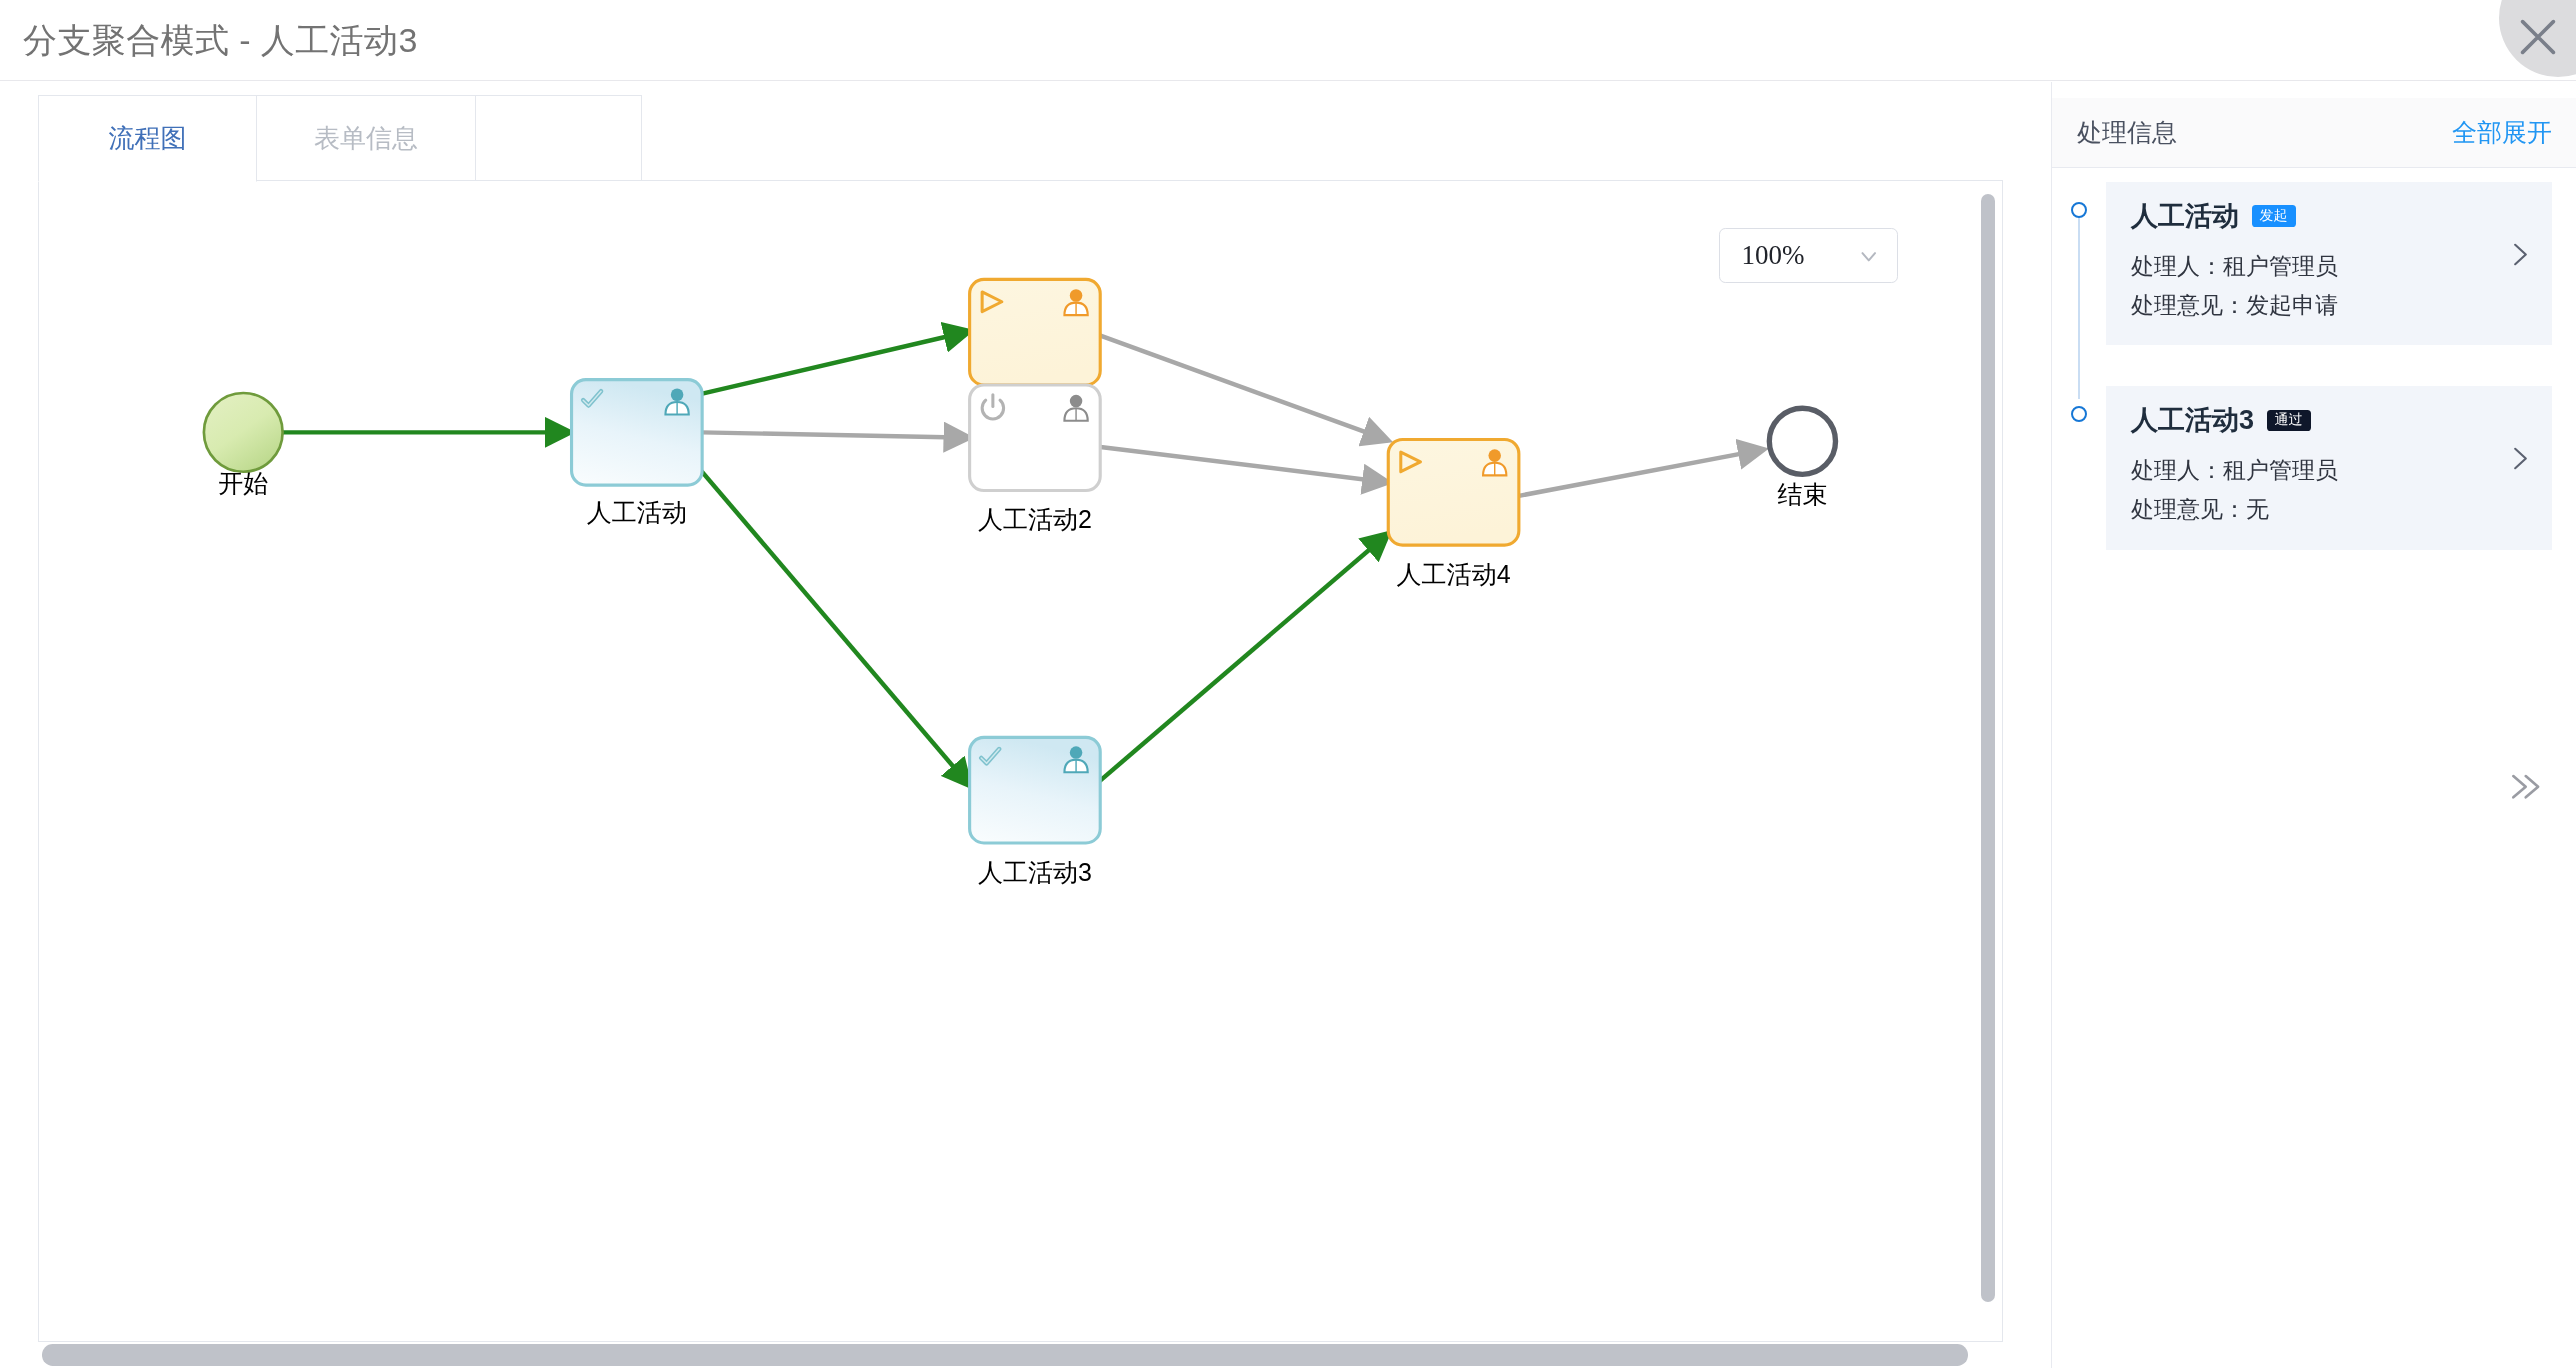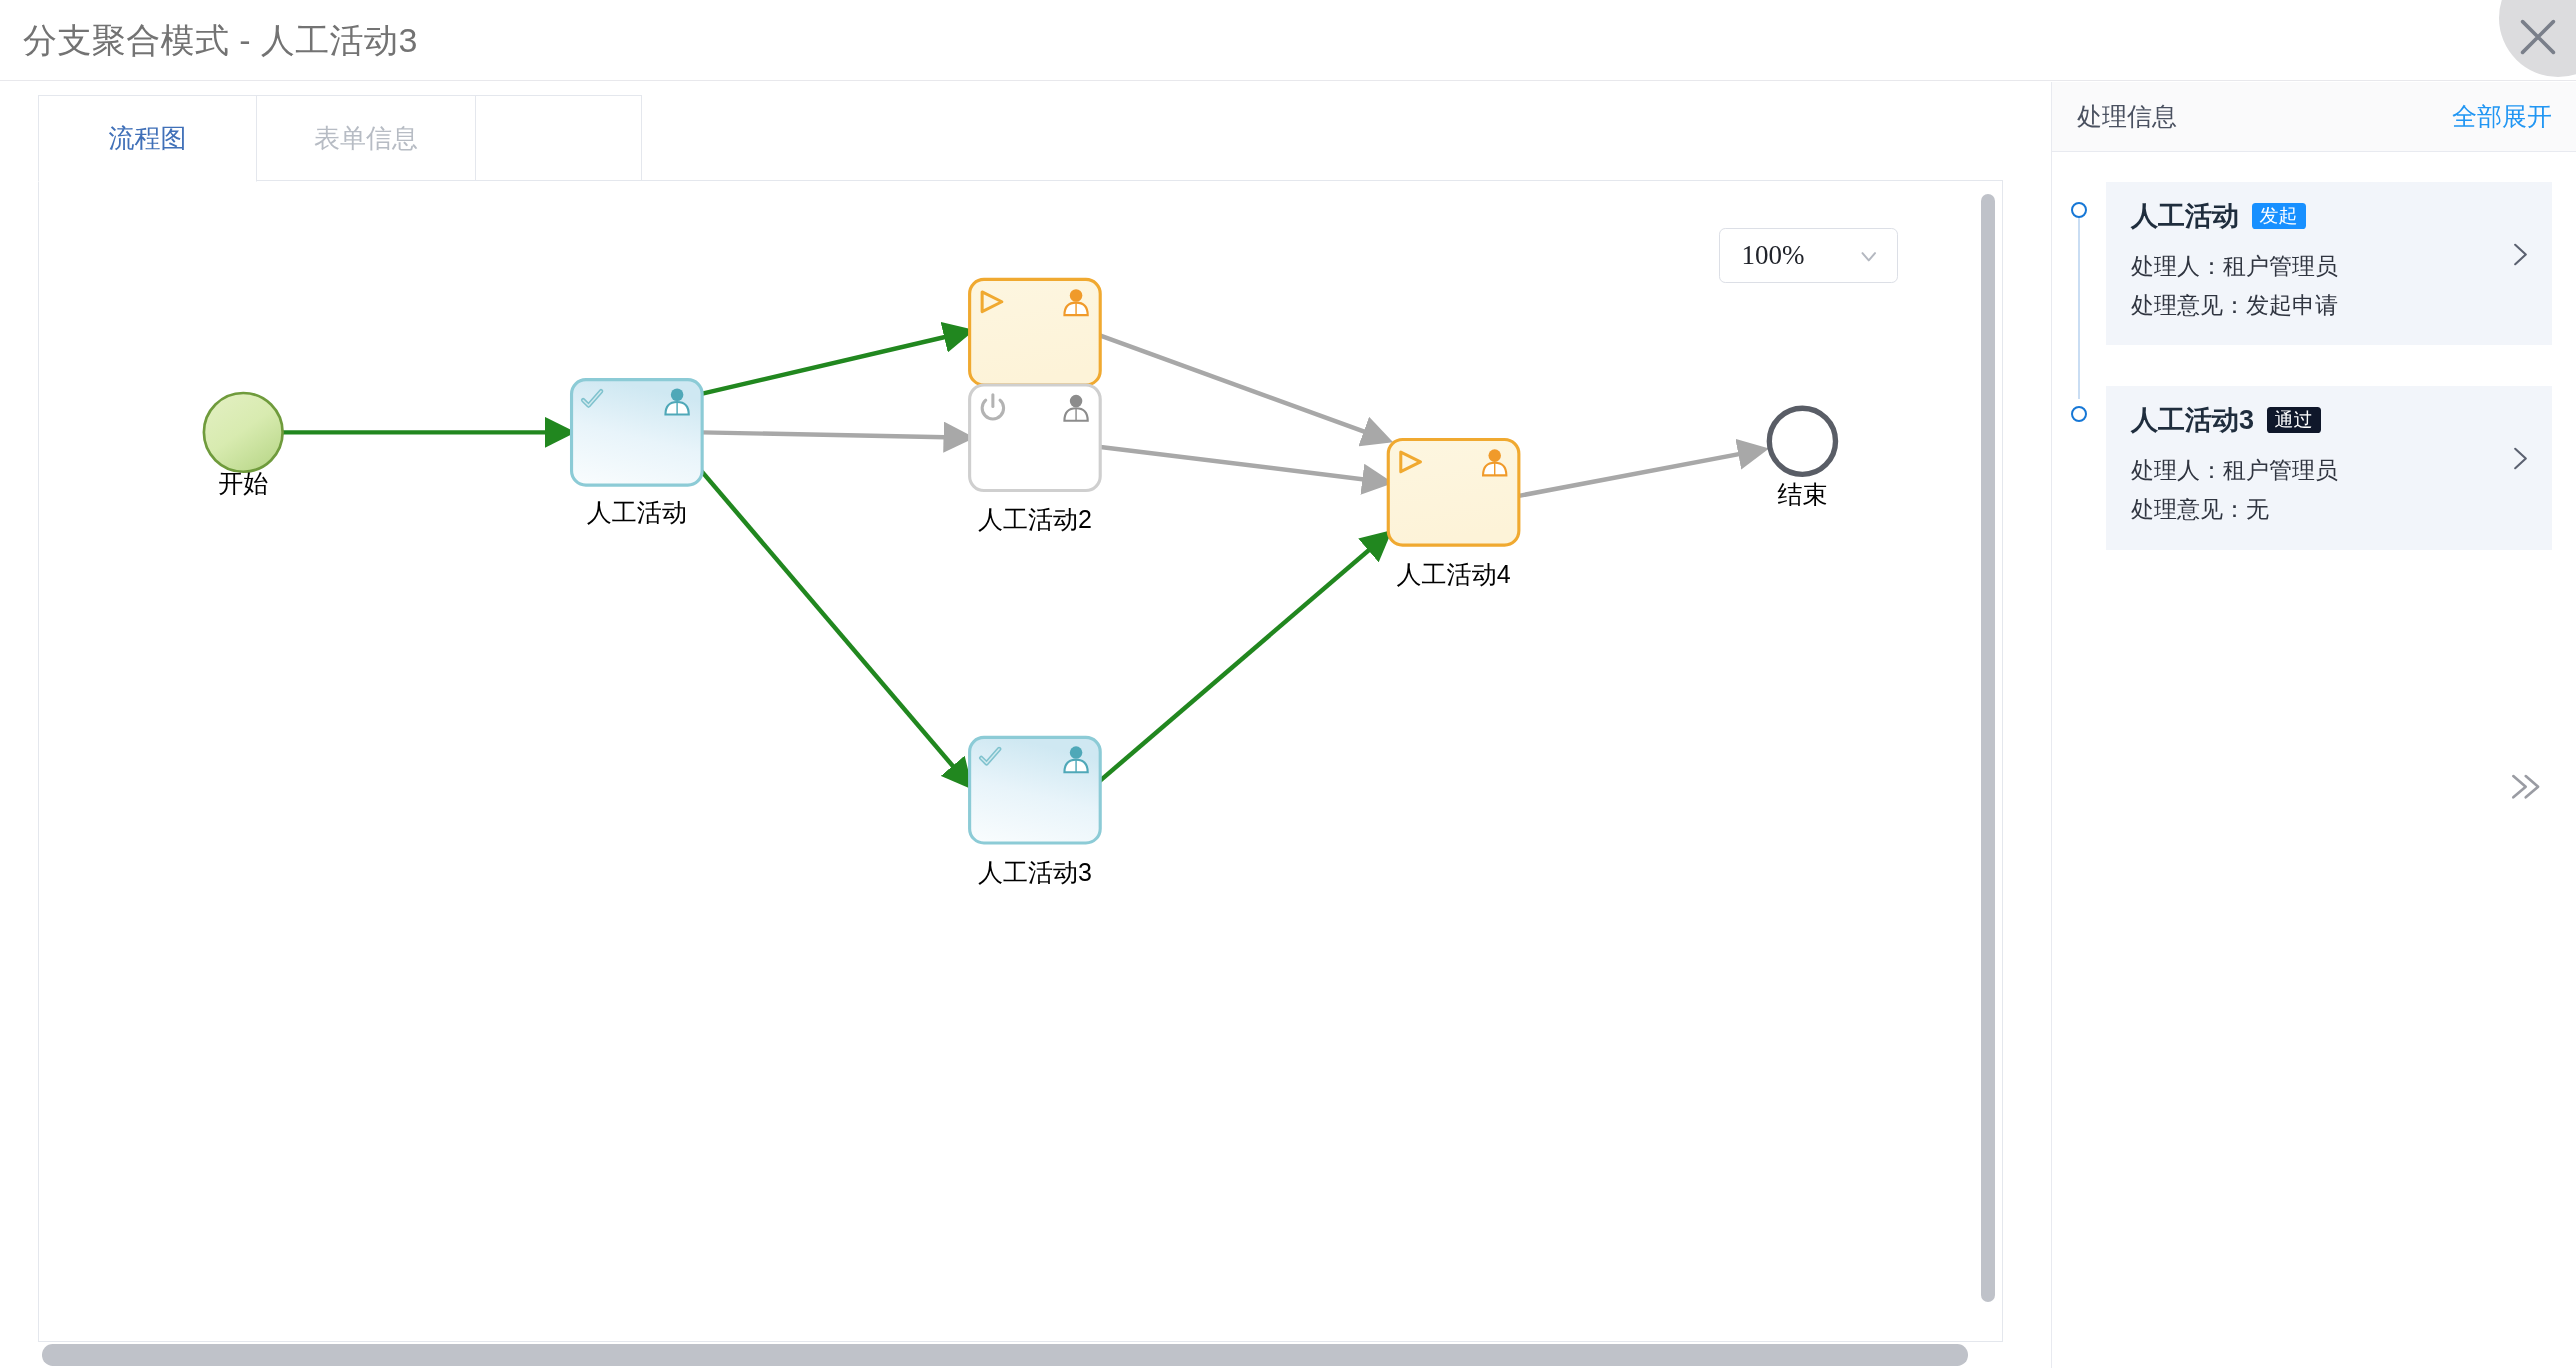--- a/index.html
+++ b/index.html
@@ -176,21 +176,21 @@
   
   .right-pane {
     position: absolute;
     left: 2051px; top: 0;
     width: 525px; height: 1286px;
     background: #ffffff;
     border-left: 1.8px solid #e8eaf0;
   }
   .rp-header {
     position: absolute;
-    left: 0; top: 0;
+    left: 0; top: 16px;
     width: 525px; height: 70px;
     background: #fafafb;
     border-bottom: 1.8px solid #e8eaf0;
     display: flex;
     align-items: center;
   }
   .rp-title {
     margin-left: 25px;
     font-size: 25px;
     color: #4a5160;
@@ -243,21 +243,21 @@
     align-items: center;
     gap: 12.5px;
     margin-bottom: 12.5px;
   }
   .tl-name {
     font-size: 27px;
     font-weight: bold;
     color: #1f2d3d;
   }
   .tl-badge {
-    font-size: 19px;
+    font-size: 14px;
     color: #ffffff;
     padding: 2.7px 8px 4.5px 8px;
     border-radius: 3.6px;
     line-height: 1;
     white-space: nowrap;
   }
   .tl-row {
     font-size: 23px;
     color: #303540;
     line-height: 1.72;

